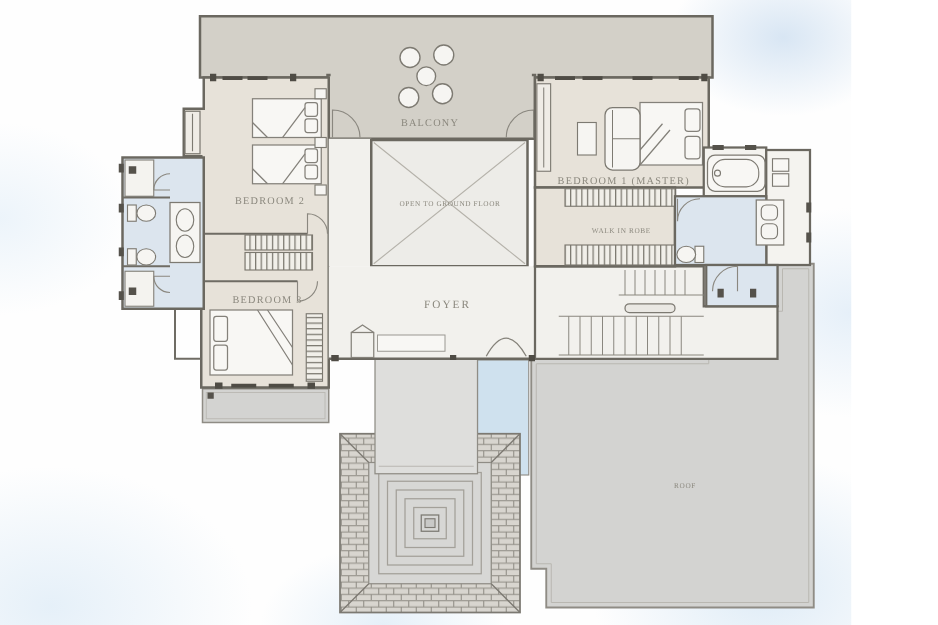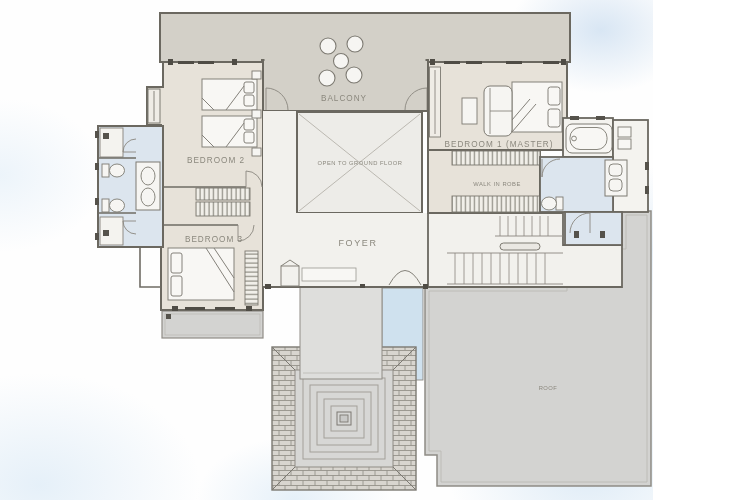--- a/index.html
+++ b/index.html
@@ -6,21 +6,22 @@
   .canvas{
     position:relative;width:653px;height:500px;overflow:hidden;
     background:
       radial-gradient(130px 90px at 92% 6%, rgba(185,210,235,.55), transparent 70%),
       radial-gradient(160px 120px at 100% 50%, rgba(200,222,242,.45), transparent 70%),
       radial-gradient(200px 150px at 90% 94%, rgba(196,220,240,.55), transparent 70%),
       radial-gradient(230px 160px at 6% 97%, rgba(205,226,243,.5), transparent 70%),
       radial-gradient(150px 110px at 0% 35%, rgba(215,232,246,.45), transparent 70%),
       radial-gradient(140px 90px at 45% 100%, rgba(205,226,243,.5), transparent 70%),
       #fefefe;
-    font-family:Liberation Sans, sans-serif;
+    font-family:Liberation Serif, serif;
+    padding-left:28px;
   }
   svg{position:absolute;left:0;top:0;}
   text{fill:#8b887e;letter-spacing:1px;}
   .lbl-lg{font-size:8.2px;}
   .lbl-sm{font-size:5.8px;letter-spacing:.5px;}
   .lbl-foyer{font-size:9px;letter-spacing:1.6px;}
 </style>
 </head>
 <body>
 

